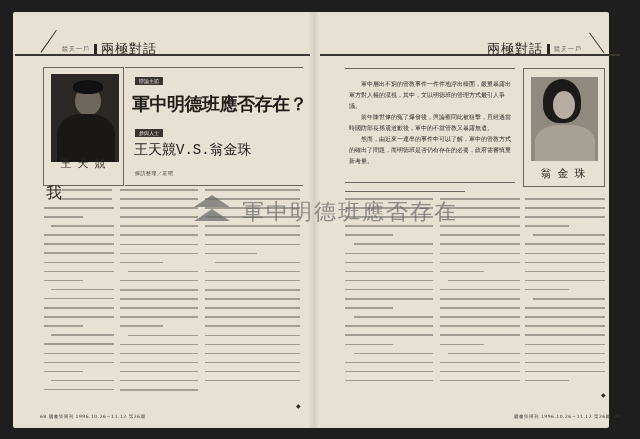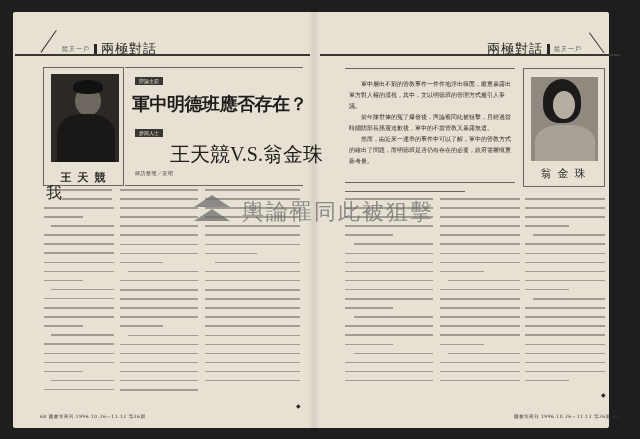--- a/index.html
+++ b/index.html
@@ -62,27 +62,27 @@
   <span class="bar"></span>
   <span class="small">競天一戶</span>
 </div>
 
 <div class="frame" style="left:43px; top:67px; width:79px; height:117px;"></div>
 <div class="photo" style="left:51px; top:74px; width:68px; height:88px;">
   <div class="face" style="left:24px; top:12px; width:26px; height:30px; background:#6e675f;"></div>
   <div class="hair" style="left:22px; top:6px; width:30px; height:14px;"></div>
   <div class="body" style="left:6px; top:40px; width:58px; height:52px;"></div>
 </div>
-<div class="name-label" style="left:51px; top:170px; width:70px;font-weight:bold;">王天競</div>
+<div class="name-label" style="left:51px; top:156px; width:70px;">王天競</div>
 
 <div class="frame" style="left:125px; top:67px; width:178px; height:117px; border-left:none; border-right:none; border-bottom:1px solid #6a655e;"></div>
 <div class="tag" style="left:135px; top:77px;">辯論主題</div>
 <div class="headline" style="left:132px; top:92px; font-size:18px; letter-spacing:-0.5px;text-align:center;">軍中明德班應否存在？</div>
 <div class="tag" style="left:135px; top:129px;">參與人士</div>
-<div class="headline" style="left:134px; top:141px; font-size:20px; font-family:Liberation Serif, serif; font-weight:normal;margin-left:36px;">王天競V.S.翁金珠</div>
+<div class="headline" style="left:134px; top:141px; font-size:14px; font-family:Liberation Mono, monospace; font-weight:normal;">王天競V.S.翁金珠</div>
 <div class="footer" style="left:135px; top:170px; font-size:5px;">探訪整理／莊吧</div>
 
 <div class="bigchar" style="left:46px; top:183px;">我</div>
 <div class="text-block" style="left:62px; top:189px; width:50px; height:20px;">
   <div class="text-line"></div>
     <div class="text-line"></div>
 </div>
 <div class="text-block" style="left:44px; top:207px; width:70px; height:196px;">
   <div class="text-line"></div>
     <div class="text-line short"></div>
@@ -247,15 +247,15 @@
 </div>
 <div class="bullet" style="left:601px; top:391px;">◆</div>
 <div class="footer" style="left:514px; top:414px;">國會雙周刊 1996.10.26～11.12 第26期 69</div>
 
 <div class="watermark">
   <div class="wm-logo">
     <div class="tri"></div>
       <div class="tri2"></div>
   </div>
   <div class="wm-text">
-    <div class="zh">輿論罹同此被狙擊</div>
+    <div class="zh">軍中明德班應否存在</div>
   </div>
 </div>
 
 </body></html>

